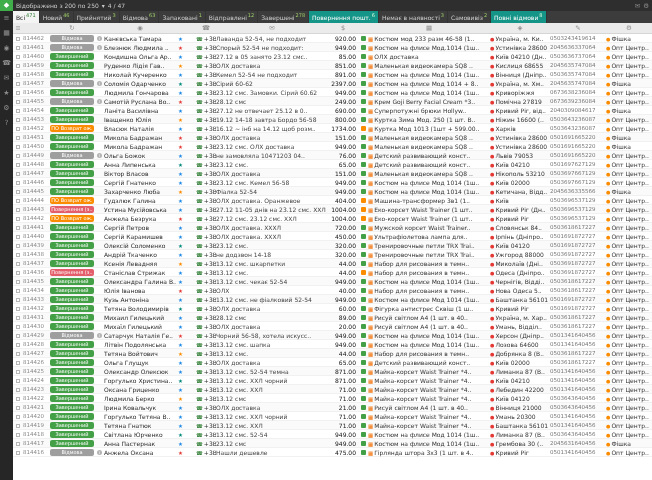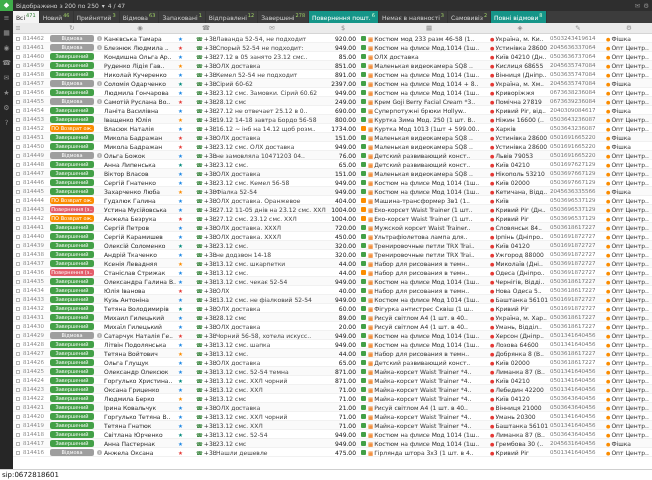--- a/index.html
+++ b/index.html
@@ -1181,16 +1181,13 @@
               <span class="paybox" style="background: rgb(67, 160, 71);"></span>
             </div>
             <div class="c citem"><span class="iico">▦</span><span>Гірлянда штора 3х3 (1 шт. в 4..</span></div>
             <div class="c ccity"><span class="dot-red">●</span><span>Кривий Ріг</span></div>
             <div class="c ctrack">0501341640456</div>
             <div class="c csrc"><span class="dot-orange">●</span><span>Опт Центр..</span></div>
           </div>
         </div>
     </div>
   </div>
-  <div class="statusbar">
-    <span>sip:0672818601</span>
-  </div>
 </div>
 
 </body></html>

